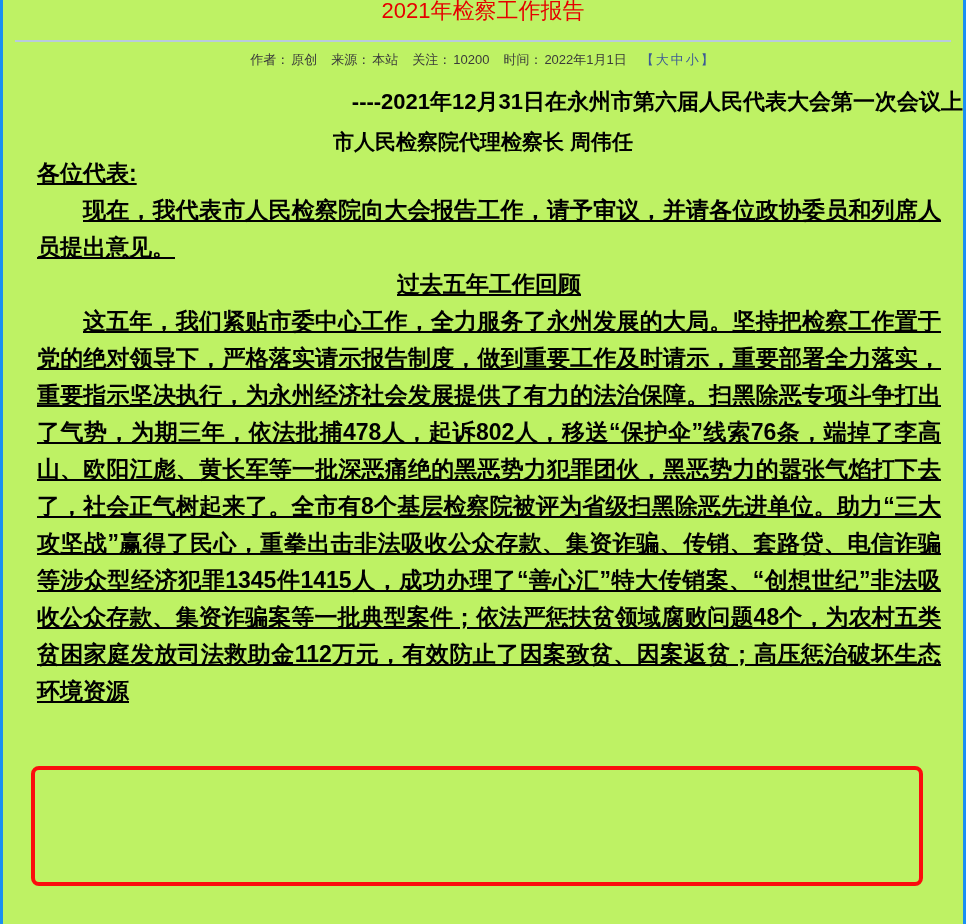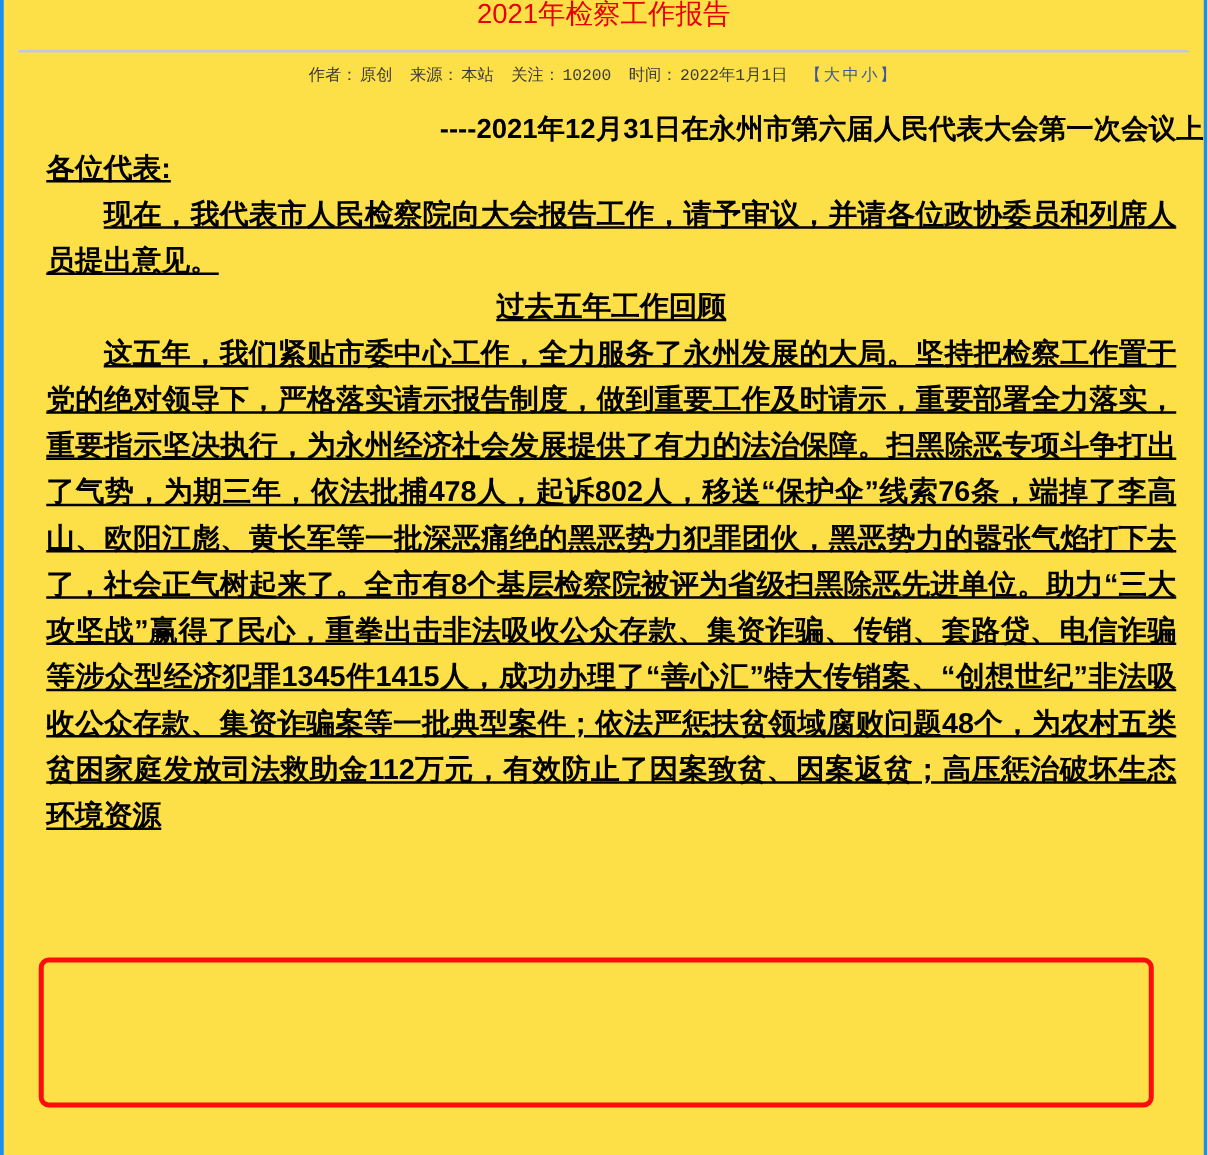--- a/index.html
+++ b/index.html
@@ -2,21 +2,21 @@
 <html><head>
 <meta charset="utf-8">
 <style>
   html, body { margin: 0; padding: 0; background: #ffffff; }
   .page {
     position: relative;
     width: 966px;
     height: 924px;
     box-sizing: border-box;
     margin: 0;
-    background: #fde047;
+    background: #bef264;
     border-left: 3px solid #1a8ff2;
     border-right: 3px solid #1a8ff2;
     overflow: hidden;
     font-family: "Liberation Sans", sans-serif;
     color: #000000;
   }
   .page-title {
     margin: -3px 0 0 0;
     font-size: 22px;
     line-height: 28px;
@@ -33,21 +33,21 @@
   .meta {
     margin-top: 9px;
     display: flex;
     justify-content: center;
     align-items: baseline;
     gap: 6px;
     font-size: 13px;
     line-height: 18px;
     color: #3a3a3a;
   }
-  .meta .pair { display: inline-flex; gap: 2px; margin-right: 8px; font-family: Liberation Mono, monospace; }
+  .meta .pair { display: inline-flex; gap: 2px; margin-right: 8px; }
   .size-switcher { color: #3d5a96; cursor: pointer; letter-spacing: 2px; }
   .doc-title {
     margin: 48px 0 0 0;
     font-size: 30px;
     line-height: 34px;
     font-weight: 500;
     text-align: center;
     color: #000000;
   }
   .subtitle {
@@ -116,20 +116,21 @@
     <span class="pair">
       <span>时间：</span>
       <span>2022年1月1日</span>
     </span>
     <span class="size-switcher">【大中小】</span>
   </div>
 
 
   <p class="subtitle">----2021年12月31日在永州市第六届人民代表大会第一次会议上</p>
 
+  <p class="presenter">市人民检察院代理检察长 周伟任</p>
 
   <div class="body-text">
     <p class="para salutation" style="text-indent:0;">各位代表:</p>
     <p class="para">现在，我代表市人民检察院向大会报告工作，请予审议，并请各位政协委员和列席人员提出意见。</p>
     <p class="para section-heading">过去五年工作回顾</p>
     <p class="para">这五年，我们紧贴市委中心工作，全力服务了永州发展的大局。坚持把检察工作置于党的绝对领导下，严格落实请示报告制度，做到重要工作及时请示，重要部署全力落实，重要指示坚决执行，为永州经济社会发展提供了有力的法治保障。扫黑除恶专项斗争打出了气势，为期三年，依法批捕478人，起诉802人，移送“保护伞”线索76条，端掉了李高山、欧阳江彪、黄长军等一批深恶痛绝的黑恶势力犯罪团伙，黑恶势力的嚣张气焰打下去了，社会正气树起来了。全市有8个基层检察院被评为省级扫黑除恶先进单位。助力“三大攻坚战”赢得了民心，重拳出击非法吸收公众存款、集资诈骗、传销、套路贷、电信诈骗等涉众型经济犯罪1345件1415人，成功办理了“善心汇”特大传销案、“创想世纪”非法吸收公众存款、集资诈骗案等一批典型案件；依法严惩扶贫领域腐败问题48个，为农村五类贫困家庭发放司法救助金112万元，有效防止了因案致贫、因案返贫；高压惩治破坏生态环境资源</p>
   </div>
 
   <div class="highlight-box"></div>
 

